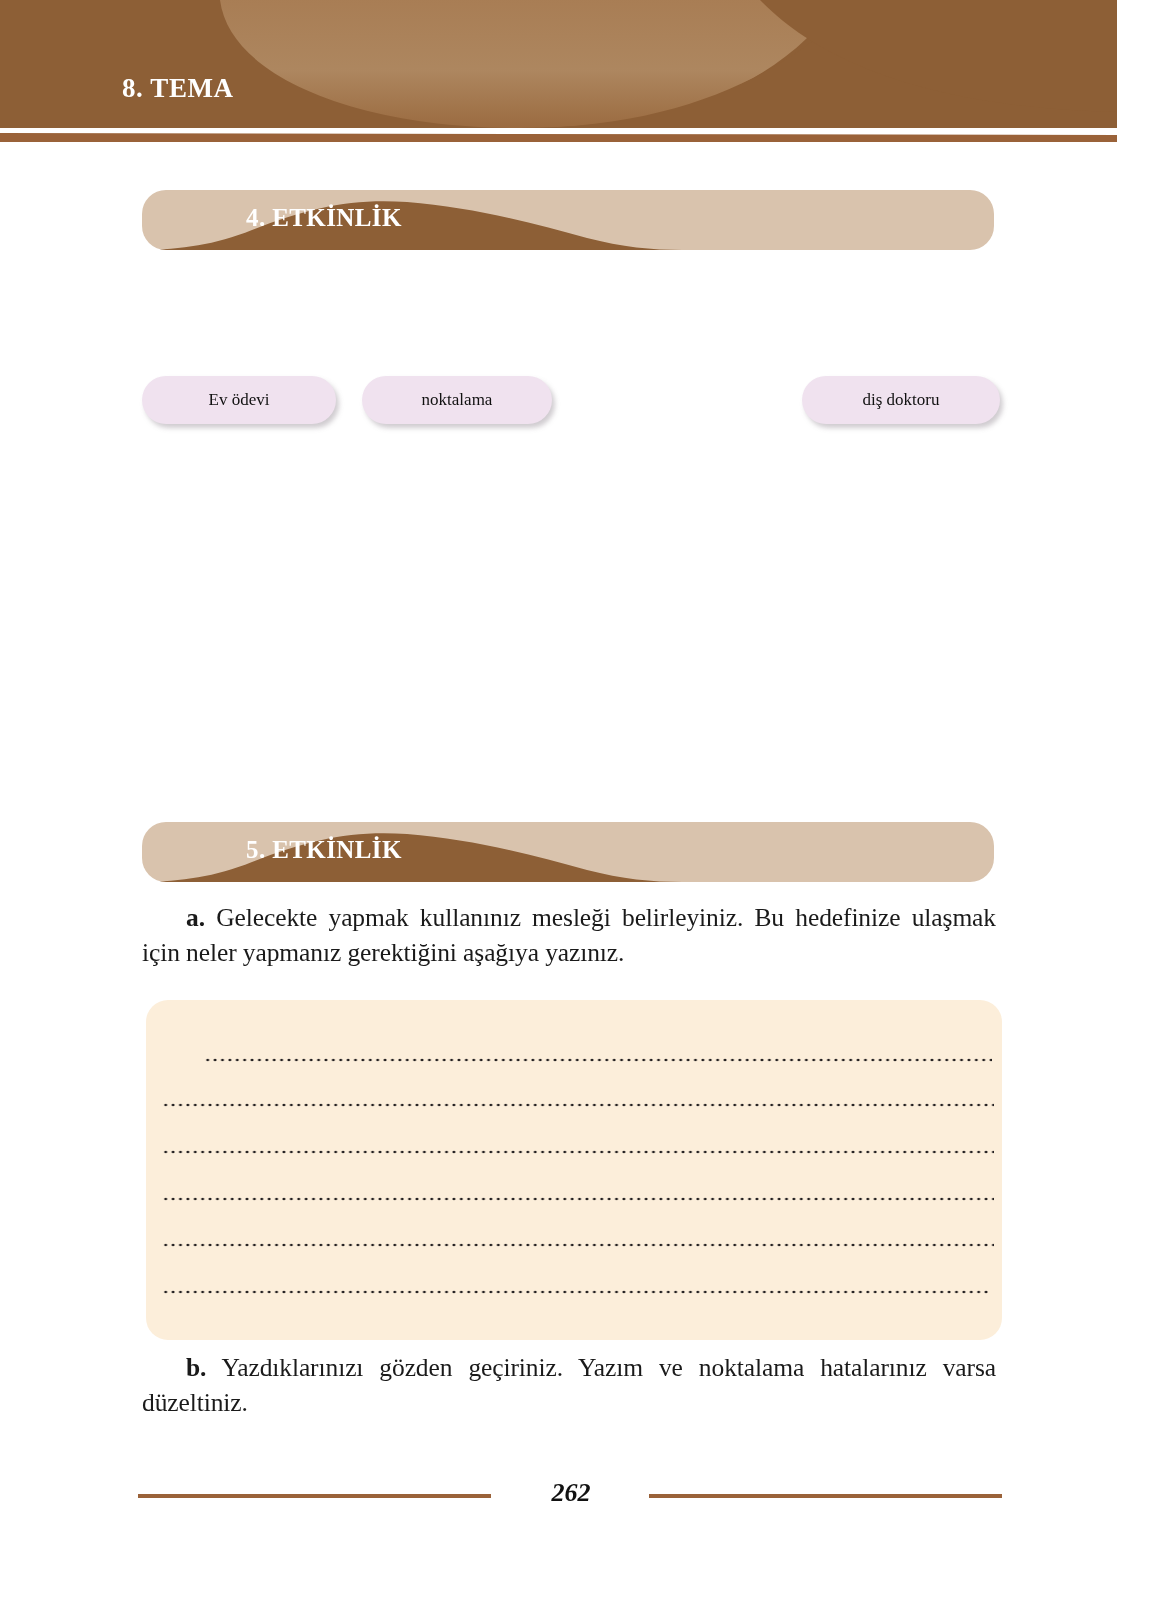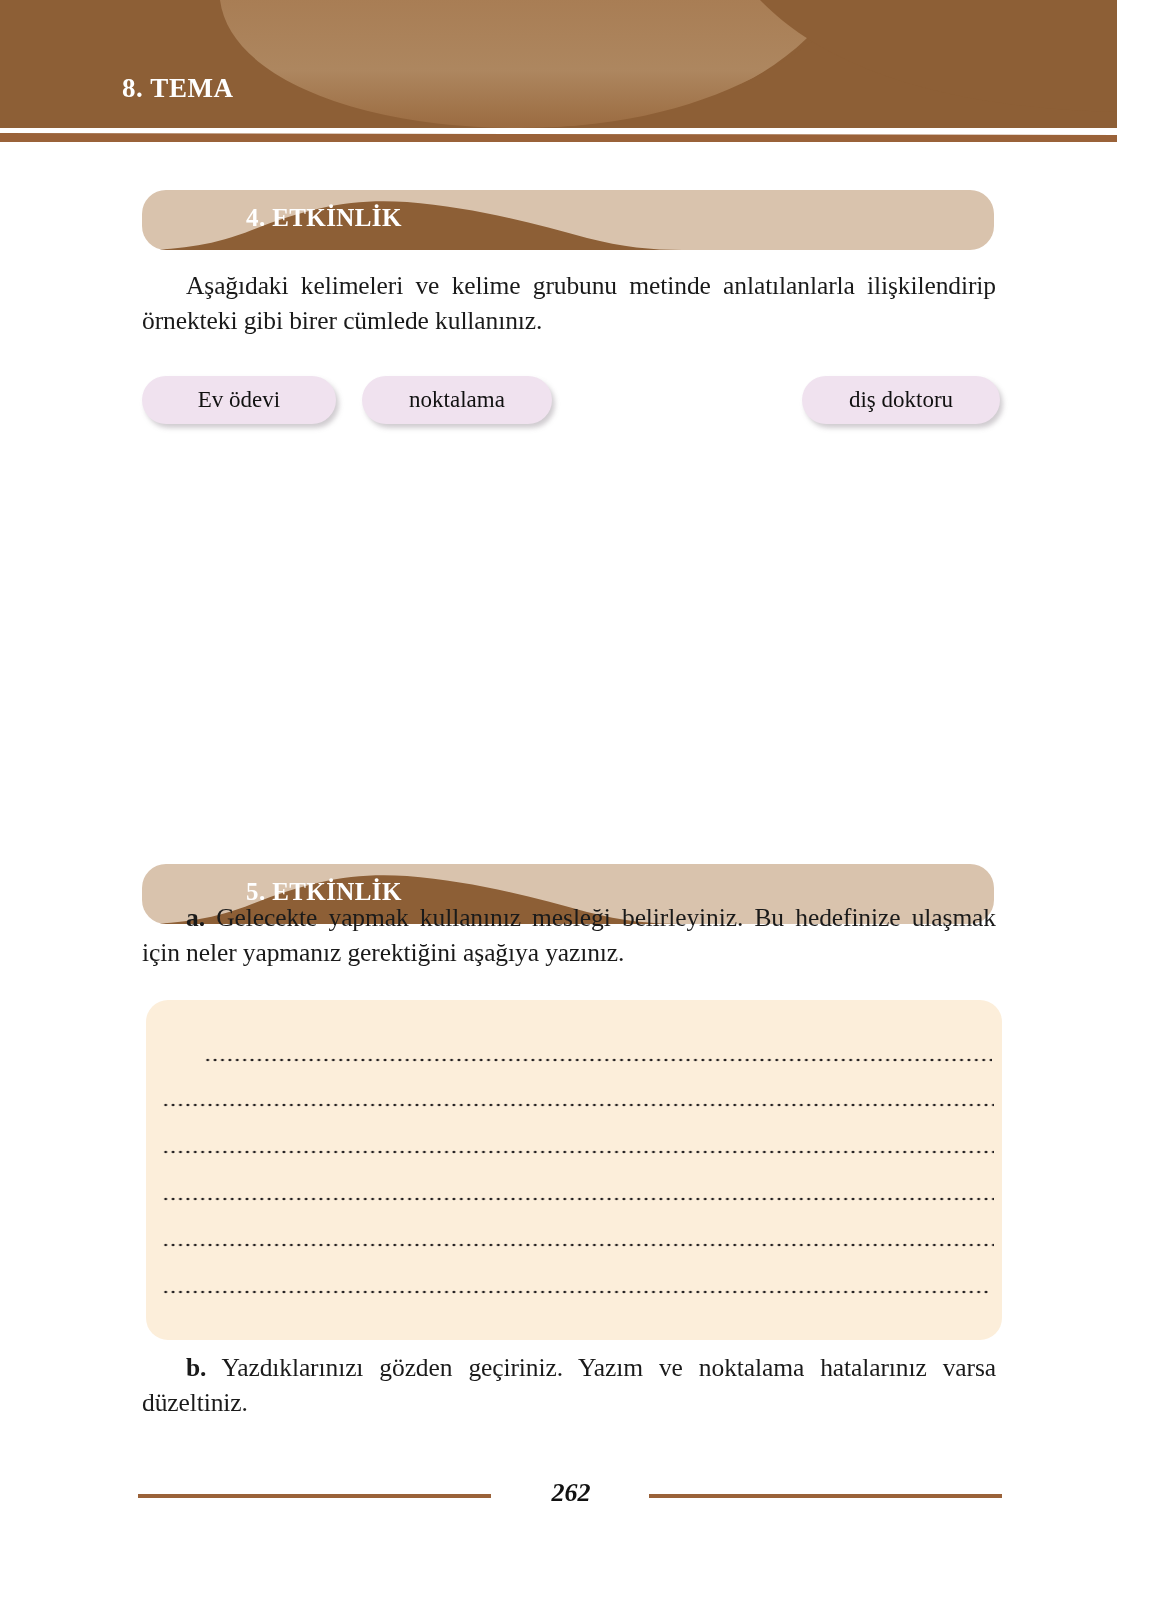--- a/index.html
+++ b/index.html
@@ -105,21 +105,21 @@
   .pill {
     position: absolute;
     top: 0;
     height: 48px;
     border-radius: 26px;
     background: #f0e2ef;
     box-shadow: 3px 4px 5px rgba(120,110,120,0.35);
     display: flex;
     align-items: center;
     justify-content: center;
-    font-size: 23px;
+    font-size: 17px;
     color: #111;
     white-space: nowrap;
     text-align: center;
   }
 
   
   .writebox {
     position: absolute;
     border-radius: 22px;
   }
@@ -192,36 +192,35 @@
     <svg viewBox="0 0 852 60" preserveAspectRatio="none">
       <rect x="0" y="0" width="852" height="60" rx="24" ry="24" fill="#d9c3ad"></rect>
       <clipPath id="clip4">
         <rect x="0" y="0" width="852" height="60" rx="24" ry="24"></rect>
       </clipPath>
       <path d="M-10,60 C35,60 70,56 110,40 C165,18 210,8 265,12 C330,17 390,33 445,48 C480,57 510,60 540,60 Z" fill="#8d5f36" clip-path="url(#clip4)"></path>
     </svg>
     <div class="banner-label">4. ETKİNLİK</div>
   </div>
 
-  <div class="para" style="left:126px; top:268px; width:854px;"><span class="indent"></span><span>Aşağıdaki kelimeleri ve kelime grubunu metinde anlatılanlarla ilişkilendirip örnekteki gibi birer cümlede kullanınız.</span></div>
 
   <div class="pill-row">
     <div class="pill" style="left:0px; width:194px;">
       <span>Ev ödevi</span>
     </div>
     <div class="pill" style="left:220px; width:190px;">
       <span>noktalama</span>
     </div>
     <div class="pill" style="left:660px; width:198px;">
       <span>diş doktoru</span>
     </div>
   </div>
 
 
-  <div class="banner" style="top:864px;">
+  <div class="banner" style="top:822px;">
     <svg viewBox="0 0 852 60" preserveAspectRatio="none">
       <rect x="0" y="0" width="852" height="60" rx="24" ry="24" fill="#d9c3ad"></rect>
       <clipPath id="clip5">
         <rect x="0" y="0" width="852" height="60" rx="24" ry="24"></rect>
       </clipPath>
       <path d="M-10,60 C35,60 70,56 110,40 C165,18 210,8 265,12 C330,17 390,33 445,48 C480,57 510,60 540,60 Z" fill="#8d5f36" clip-path="url(#clip5)"></path>
     </svg>
     <div class="banner-label">5. ETKİNLİK</div>
   </div>
 

